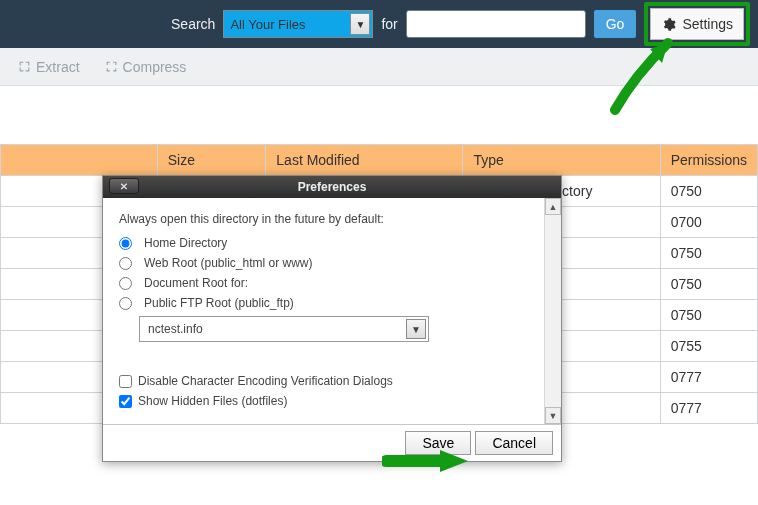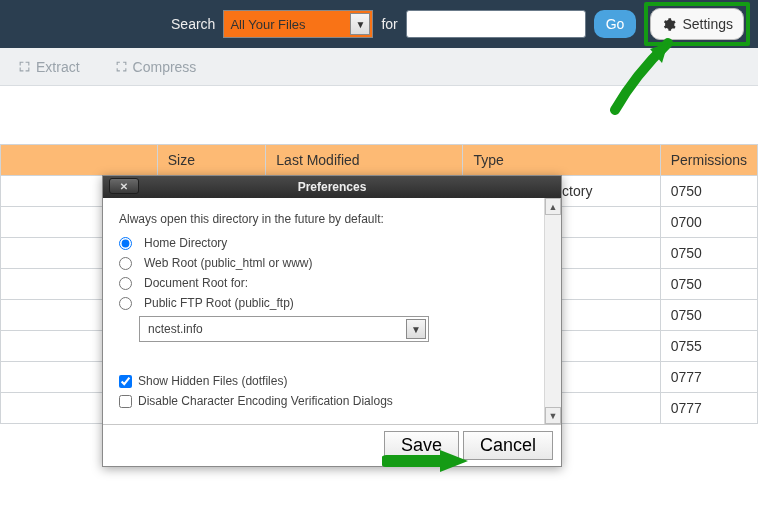--- a/index.html
+++ b/index.html
@@ -21,21 +21,21 @@
     display: flex;
     align-items: center;
     justify-content: flex-end;
     padding: 0 8px;
     gap: 8px;
     color: #fff;
   }
   .topbar-label { color: #eee; font-size: 14px; }
   .topbar-select {
     position: relative;
-    background: #f97316;
+    background: #0ea5e9;
     color: #333;
     border: 1px solid #888;
     height: 28px;
     width: 150px;
     display: flex;
     align-items: center;
     padding: 0 6px;
   }
   .topbar-select .chev {
     position: absolute; right: 2px; top: 2px; bottom: 2px;
@@ -49,31 +49,31 @@
     border: 1px solid #6b7b8a;
     border-radius: 3px;
     padding: 0 6px;
     font-size: 13px;
   }
   .go-btn {
     height: 28px;
     background: #4aa3df;
     color: #fff;
     border: none;
-    border-radius: 10px;
+    border-radius: 2px;
     padding: 0 12px;
     cursor: pointer;
     font-size: 14px;
   }
   .settings-btn {
     height: 32px;
     background: #f8f8f8;
     color: #333;
     border: 1px solid #bbb;
-    border-radius: 10px;
+    border-radius: 0;
     padding: 0 10px;
     cursor: pointer;
     display: flex;
     align-items: center;
     gap: 6px;
     font-size: 14px;
   }
   .settings-highlight {
     border: 4px solid #149b14;
     border-radius: 2px;
@@ -81,21 +81,21 @@
   }
 
   
   .toolbar2 {
     background: #eef0f2;
     border-bottom: 1px solid #d9dde1;
     height: 38px;
     display: flex;
     align-items: center;
     padding: 0 18px;
-    gap: 35px;
+    gap: 25px;
     color: #9aa3ab;
     font-size: 14px;
   }
   .tb-item { display: flex; align-items: center; gap: 5px; }
 
   
   .table-wrap { margin-top: 58px; }
   table { border-collapse: collapse; width: 100%; }
   th, td {
     border: 1px solid #d0d4d8;
@@ -188,21 +188,21 @@
   .modal-footer {
     border-top: 1px solid #c7c7c7;
     padding: 6px 8px;
     display:flex; justify-content:flex-end; gap: 4px;
     background: #fff;
   }
   .dlg-btn {
     border: 1px solid #9a9a9a;
     background: linear-gradient(#fdfdfd,#e9e9e9);
     padding: 3px 16px;
-    font-size: 18px;
+    font-size: 14px;
     cursor: pointer;
   }
   input[type=radio], input[type=checkbox] { cursor:pointer; }
 
   
   .arrow-svg { position:absolute; z-index: 60; pointer-events:none; }
 </style>
 </head>
 <body>
 
@@ -346,26 +346,26 @@
         <span>Public FTP Root (public_ftp)</span>
       </div>
       <div class="doc-select">
         <span>nctest.info</span>
         <span class="chev">▼</span>
       </div>
 
       <div style="height:26px"></div>
 
       <div class="chk-row">
+        <input type="checkbox" style="">
+        <span>Disable Character Encoding Verification Dialogs</span>
+      </div>
+      <div class="chk-row">
         <input type="checkbox" checked="" style="">
         <span>Show Hidden Files (dotfiles)</span>
-      </div>
-      <div class="chk-row">
-        <input type="checkbox" style="">
-        <span>Disable Character Encoding Verification Dialogs</span>
       </div>
     </div>
 
     <div class="modal-scrollbar">
       <div class="sb-btn">▲</div>
       <div class="sb-track"></div>
       <div class="sb-btn" style="position:absolute;bottom:0;left:0;right:0">▼</div>
     </div>
   </div>
 

